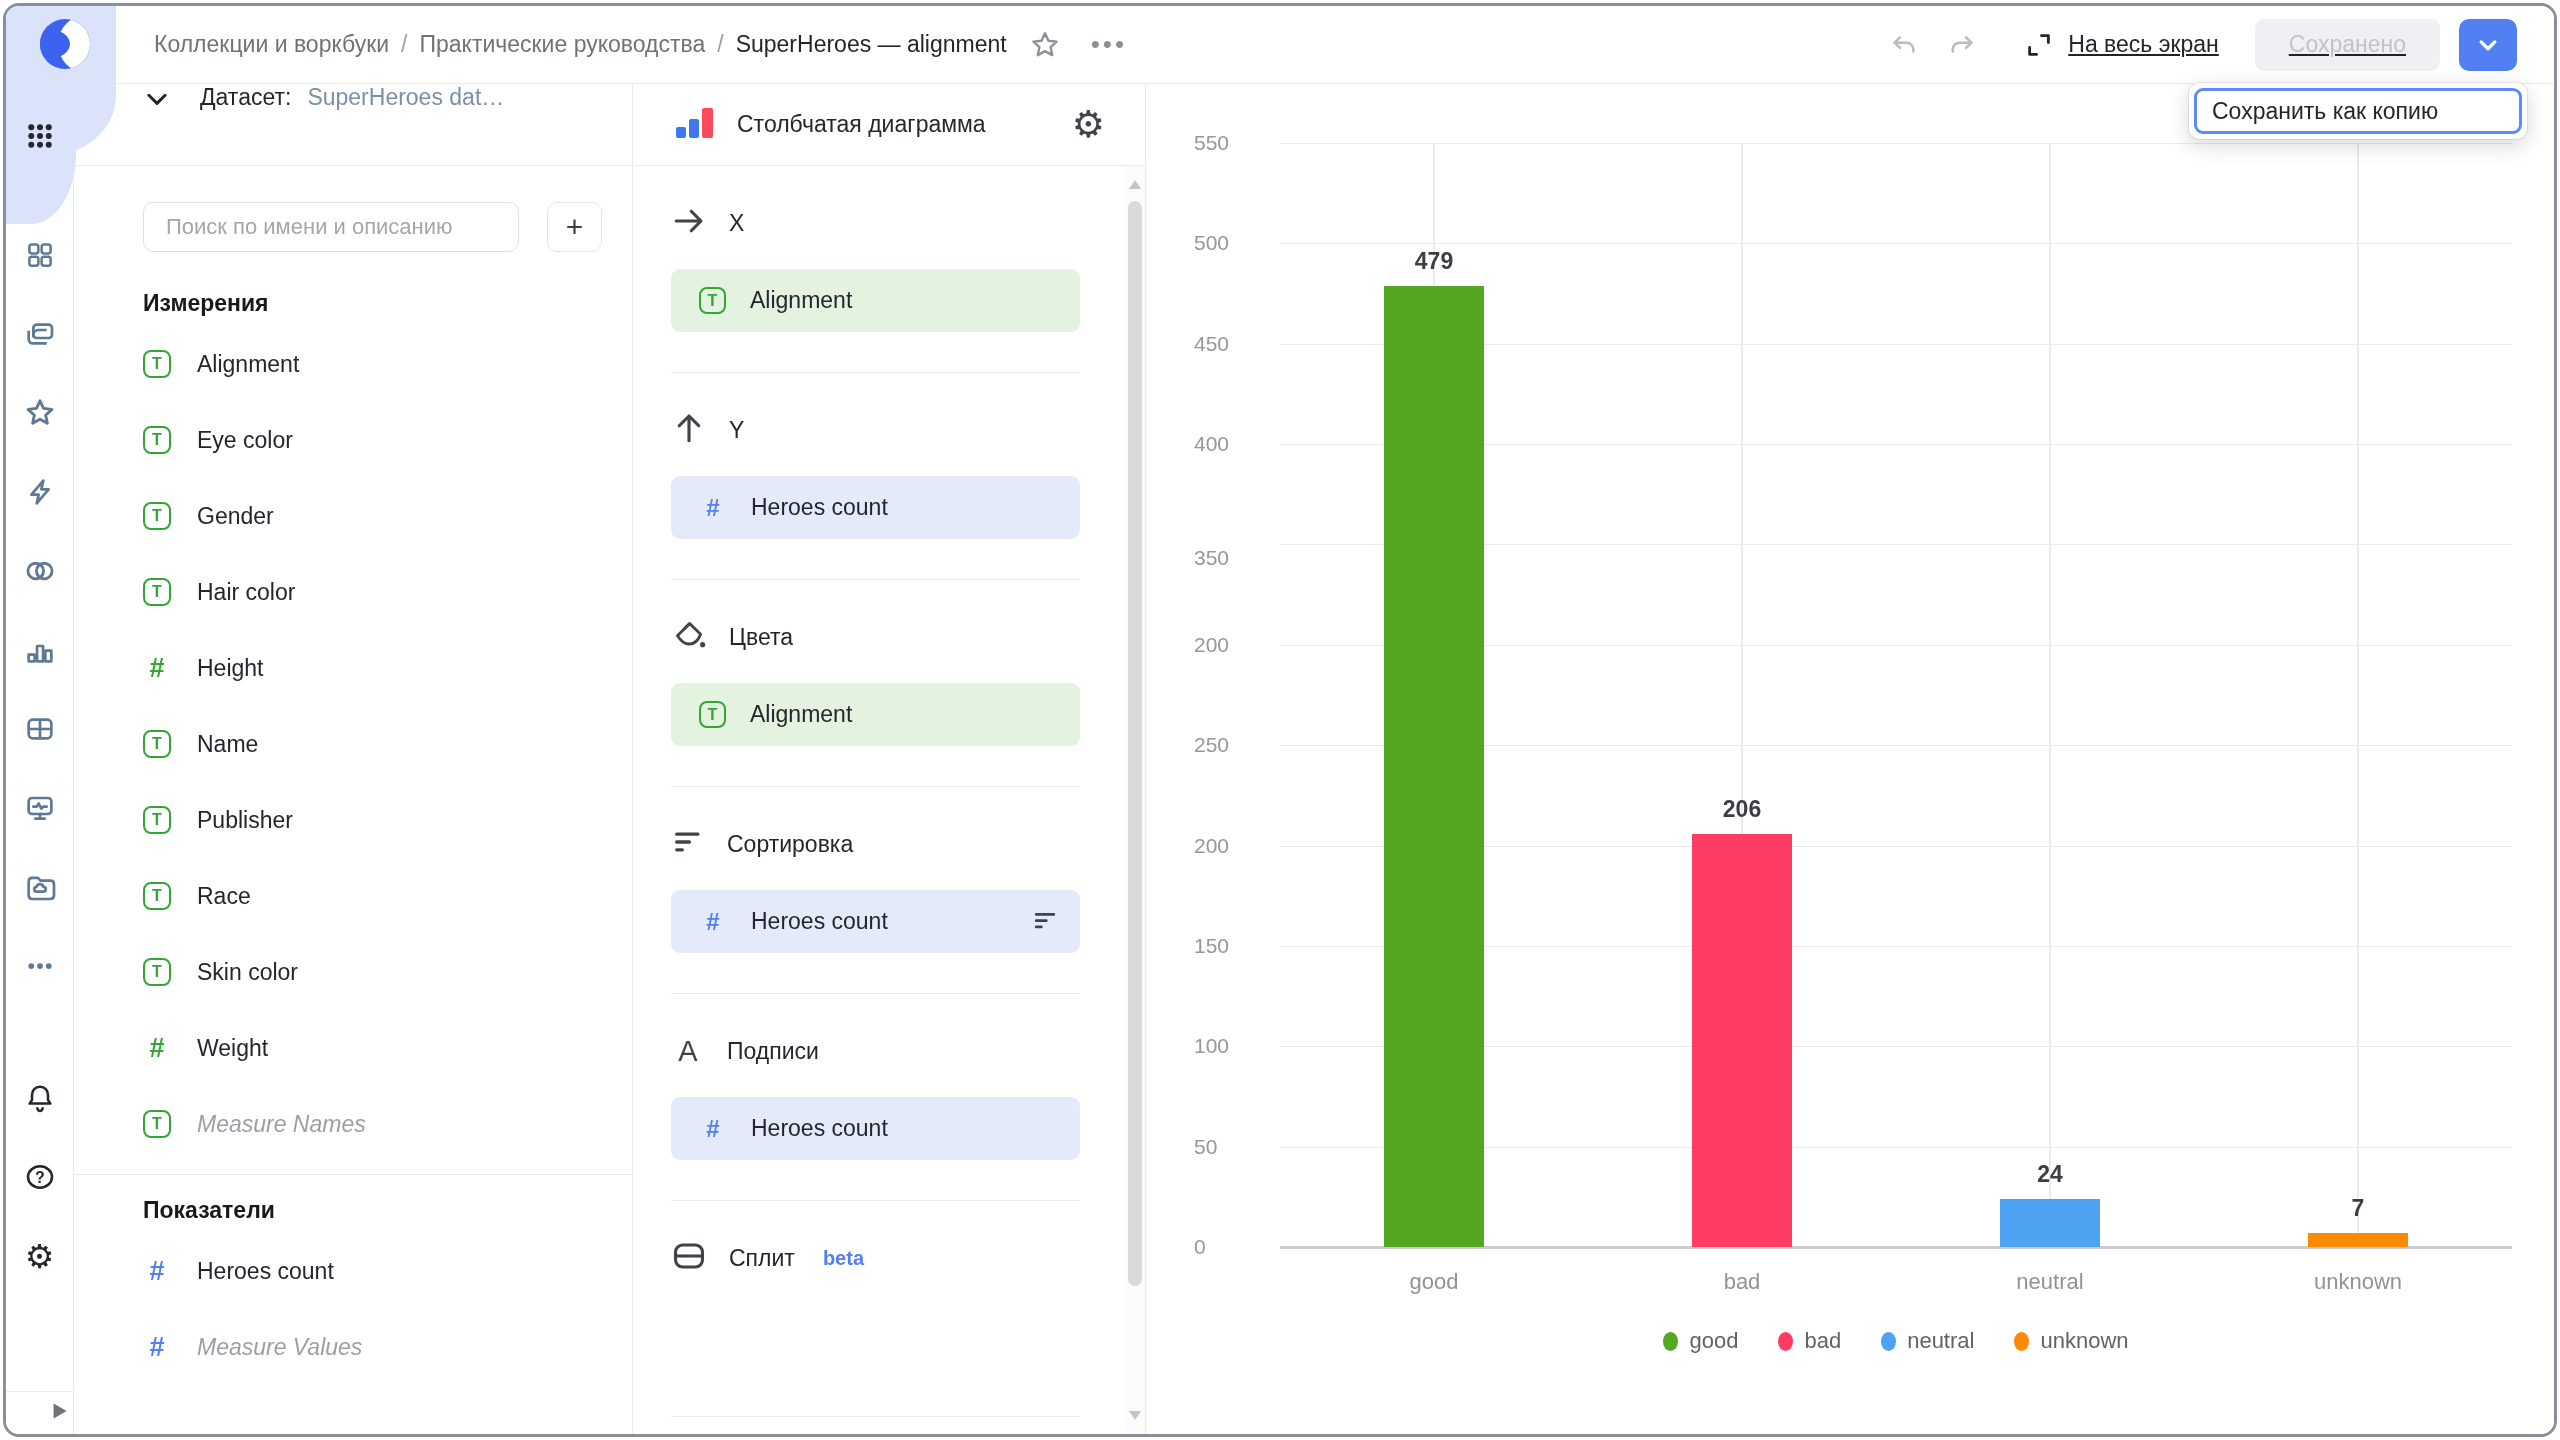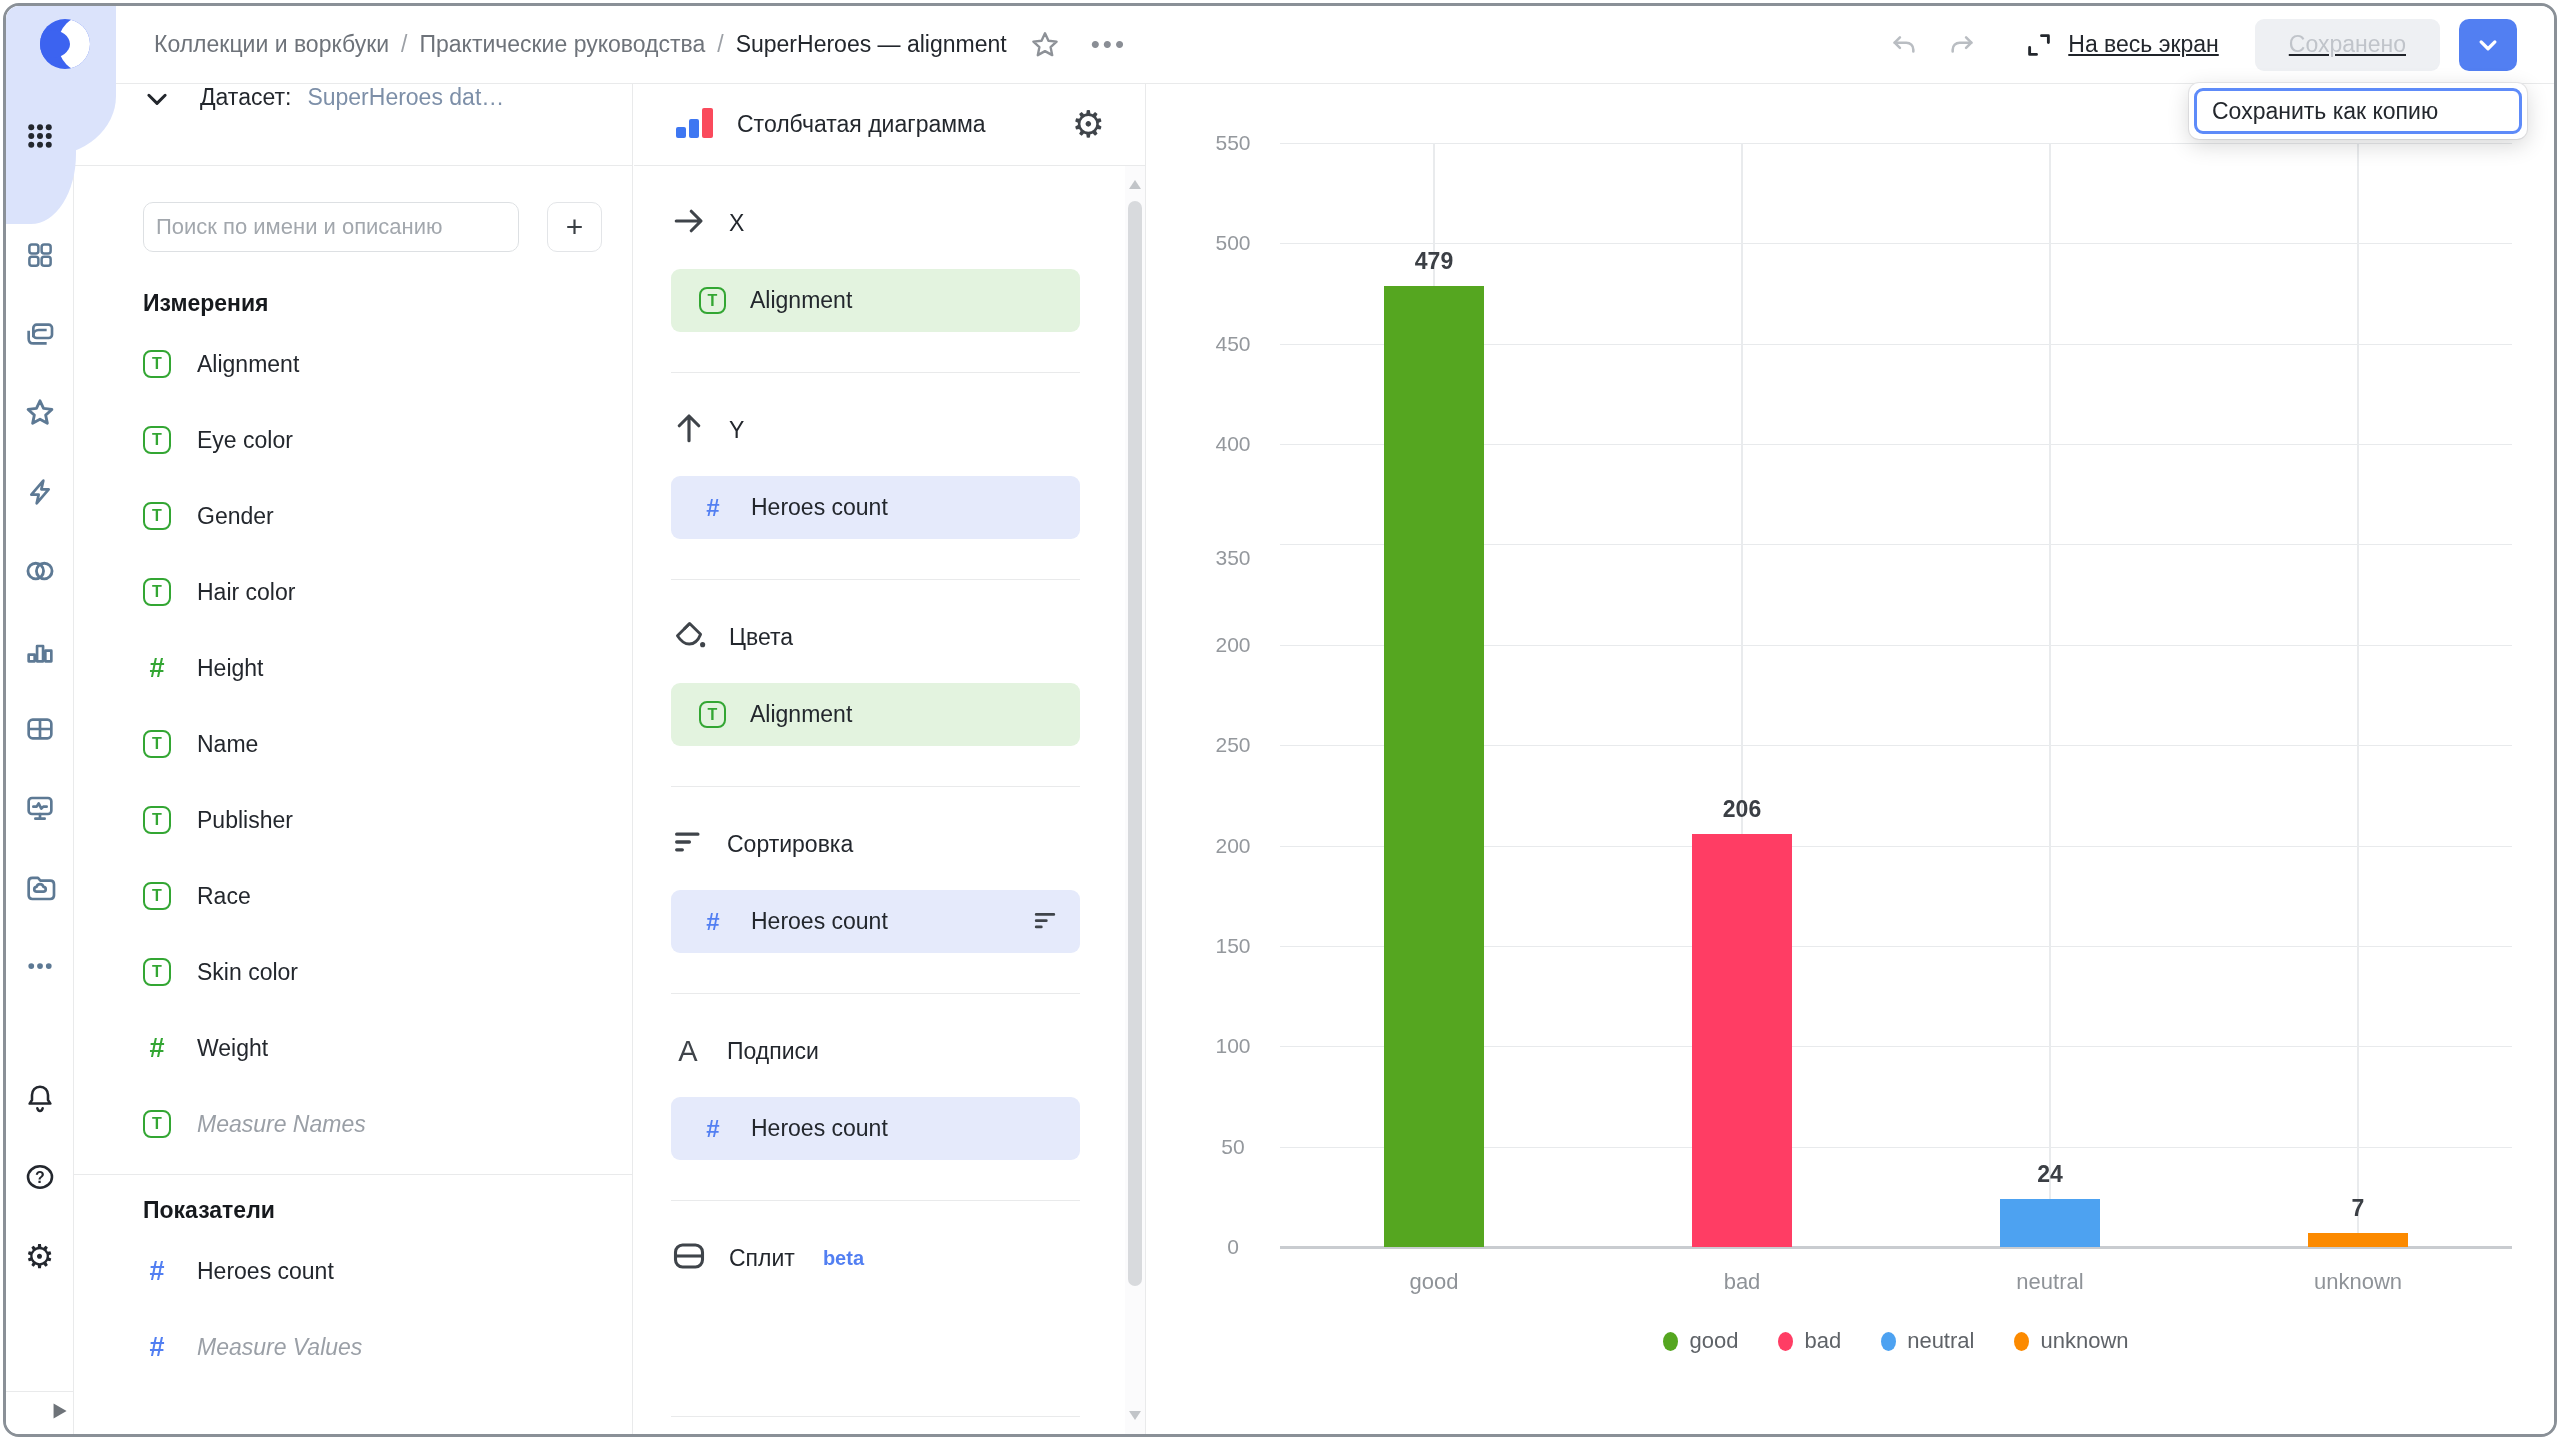--- a/index.html
+++ b/index.html
@@ -52,21 +52,21 @@
   
   .dataset-panel { position:absolute; left:67px; top:78px; bottom:0; width:560px; background:#fff;
                    border-left:1px solid #e9eaeb; border-right:1px solid #e9eaeb; }
   .ds-header { height:82px; border-bottom:1px solid #e9eaeb; display:flex; align-items:flex-start; padding-left:68px; }
   .ds-header .chev { margin-right:28px; }
   .ds-title { font-size:23px; color:#23272d; margin-right:16px; }
   .ds-name { font-size:23px; color:#7d8fa8; cursor:pointer; }
   .ds-body { padding:36px 30px 0 69px; }
   .search-row { display:flex; align-items:center; gap:28px; }
   .search-input { width:377px; height:50px; border:1.5px solid #dde0e3; border-radius:10px;
-                  font-size:22px; padding:0 12px; color:#23272d; font-family:inherit; outline:none; }
+                  font-size:22px; padding:0 22px; color:#23272d; font-family:inherit; outline:none; }
   .search-input::placeholder { color:#a2a7ad; }
   .add-btn { width:55px; height:50px; border:1.5px solid #e3e5e8; border-radius:10px; background:#fff;
              font-size:30px; color:#3a3f44; display:flex; align-items:center; justify-content:center; cursor:pointer; }
   .list-header { font-size:23px; font-weight:bold; color:#16191d; margin-top:38px; }
   .fields { margin-top:9px; }
   .field-row { height:76px; display:flex; align-items:center; gap:26px; cursor:grab; }
   .ticon { width:28px; height:28px; border:2.6px solid; border-radius:8px; display:flex; align-items:center;
            justify-content:center; font-size:16px; font-weight:bold; }
   .ticon.green { color:#33a633; border-color:#33a633; }
   .hicon { font-size:27px; font-weight:bold; width:28px; text-align:center; }
@@ -100,21 +100,21 @@
   .scroll-thumb { position:absolute; left:3px; width:14px; top:35px; height:1085px; background:#d8dadd; border-radius:7px; }
   .scroll-arrow { position:absolute; left:4px; width:0; height:0; border-left:6px solid transparent; border-right:6px solid transparent; }
   .scroll-arrow.up { top:14px; border-bottom:9px solid #c2c5c9; }
   .scroll-arrow.down { bottom:14px; border-top:9px solid #c2c5c9; }
 
   
   .chart-panel { position:absolute; left:1141px; top:78px; right:0; bottom:0; background:#fff; }
   .hgrid { position:absolute; height:1px; background:#e8eaec; }
   .hgrid.zero { height:3px; background:#c9ccd0; }
   .vgrid { position:absolute; width:1.5px; background:#e9ebed; }
-  .ytick { position:absolute; font-size:21px; color:#94989d; text-align:center; width:70px; }
+  .ytick { position:absolute; font-size:21px; color:#94989d; text-align:left; width:70px; }
   .bar { position:absolute; cursor:pointer; }
   .bar-value { position:absolute; font-size:23px; font-weight:600; color:#3b3f45; text-align:center; width:120px; }
   .cat-label { position:absolute; font-size:22px; color:#8f9398; text-align:center; width:200px; }
   .legend { position:absolute; display:flex; gap:40px; align-items:center; }
   .legend-item { display:flex; align-items:center; gap:11px; cursor:pointer; }
   .legend-dot { width:15px; height:19px; border-radius:50%; }
   .legend-label { font-size:22px; color:#5f6368; }
 </style>
 </head>
 <body>

